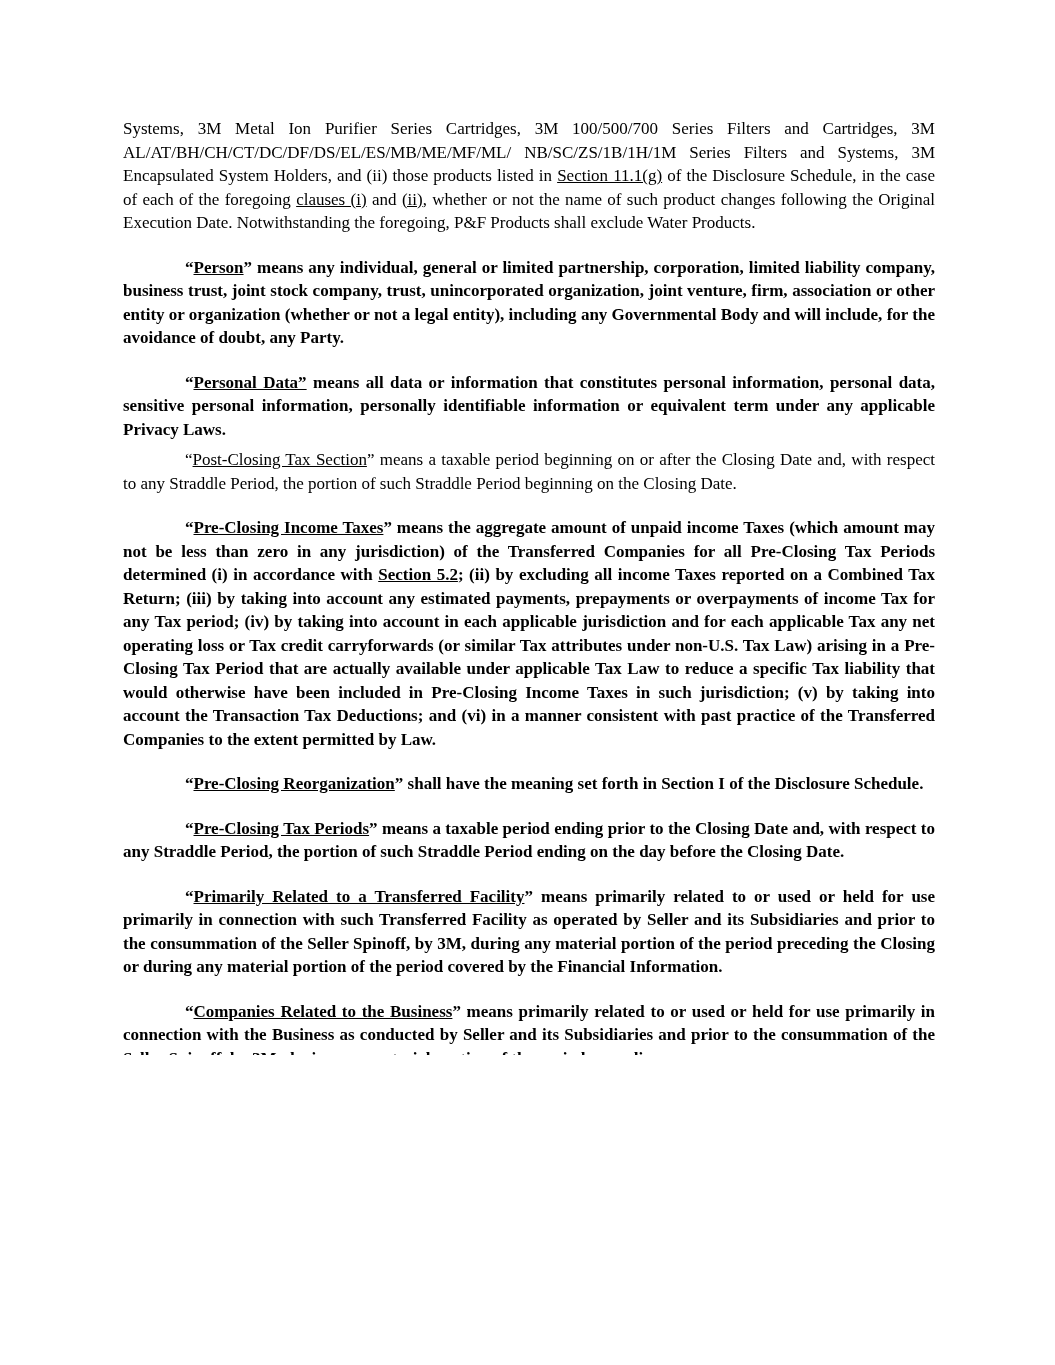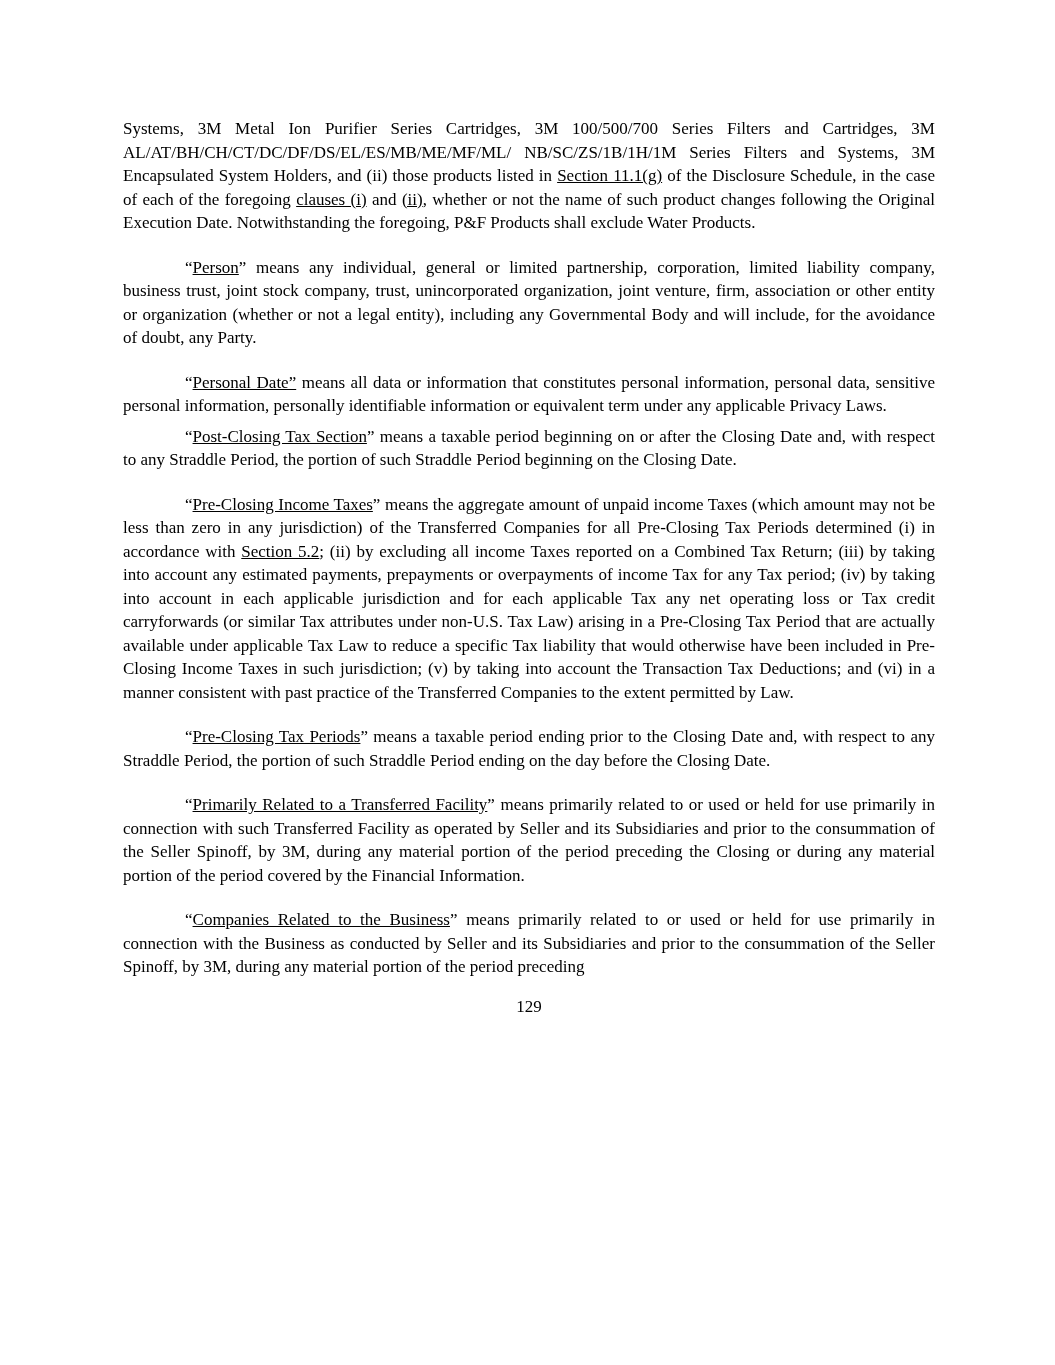--- a/index.html
+++ b/index.html
@@ -20,39 +20,40 @@
     position: absolute;
     left: 123px;
     top: 117px;
     width: 812px;
     text-align: justify;
     font-size: 17px;
     line-height: 23.5px;
   }
   .para { margin: 0; }
   .gap-none   { margin-top: 0; }
-  .gap-normal { margin-top: 21px; }
+  .gap-normal { margin-top: 21px; font-weight: bold; }
   .gap-small  { margin-top: 7px; }
   .indent { text-indent: 62px; }
   .u { text-decoration: underline; }
   .page-number {
     text-align: center;
     margin-top: 16px;
     text-indent: 0;
   }
 </style>
 </head>
 <body>
 
 <div class="page">
   <div class="content">
 
     <p class="para gap-none"><span>Systems, 3M Metal Ion Purifier Series Cartridges, 3M 100/500/700 Series Filters and Cartridges, 3M AL/AT/BH/CH/CT/DC/DF/DS/EL/ES/MB/ME/MF/ML/ NB/SC/ZS/1B/1H/1M Series Filters and Systems, 3M Encapsulated System Holders, and (ii) those products listed in </span><span class="u">Section 11.1(g)</span><span> of the Disclosure Schedule, in the case of each of the foregoing </span><span class="u">clauses (i)</span><span> and </span><span class="u">(ii)</span><span>, whether or not the name of such product changes following the Original Execution Date. Notwithstanding the foregoing, P&amp;F Products shall exclude Water Products.</span></p>
       <p class="para gap-normal indent"><span>“</span><span class="u">Person</span><span>” means any individual, general or limited partnership, corporation, limited liability company, business trust, joint stock company, trust, unincorporated organization, joint venture, firm, association or other entity or organization (whether or not a legal entity), including any Governmental Body and will include, for the avoidance of doubt, any Party.</span></p>
-      <p class="para gap-normal indent"><span>“</span><span class="u">Personal Date”</span><span> means all data or information that constitutes personal information, personal data, sensitive personal information, personally identifiable information or equivalent term under any applicable Privacy Laws.</span></p>
+      <p class="para gap-normal indent"><span>“</span><span class="u">Personal Data”</span><span> means all data or information that constitutes personal information, personal data, sensitive personal information, personally identifiable information or equivalent term under any applicable Privacy Laws.</span></p>
       <p class="para gap-small indent"><span>“</span><span class="u">Post-Closing Tax Section</span><span>” means a taxable period beginning on or after the Closing Date and, with respect to any Straddle Period, the portion of such Straddle Period beginning on the Closing Date.</span></p>
       <p class="para gap-normal indent"><span>“</span><span class="u">Pre-Closing Income Taxes</span><span>” means the aggregate amount of unpaid income Taxes (which amount may not be less than zero in any jurisdiction) of the Transferred Companies for all Pre-Closing Tax Periods determined (i) in accordance with </span><span class="u">Section 5.2</span><span>; (ii) by excluding all income Taxes reported on a Combined Tax Return; (iii) by taking into account any estimated payments, prepayments or overpayments of income Tax for any Tax period; (iv) by taking into account in each applicable jurisdiction and for each applicable Tax any net operating loss or Tax credit carryforwards (or similar Tax attributes under non-U.S. Tax Law) arising in a Pre-Closing Tax Period that are actually available under applicable Tax Law to reduce a specific Tax liability that would otherwise have been included in Pre-Closing Income Taxes in such jurisdiction; (v) by taking into account the Transaction Tax Deductions; and (vi) in a manner consistent with past practice of the Transferred Companies to the extent permitted by Law.</span></p>
+      <p class="para gap-normal indent"><span>“</span><span class="u">Pre-Closing Reorganization</span><span>” shall have the meaning set forth in Section I of the Disclosure Schedule.</span></p>
       <p class="para gap-normal indent"><span>“</span><span class="u">Pre-Closing Tax Periods</span><span>” means a taxable period ending prior to the Closing Date and, with respect to any Straddle Period, the portion of such Straddle Period ending on the day before the Closing Date.</span></p>
       <p class="para gap-normal indent"><span>“</span><span class="u">Primarily Related to a Transferred Facility</span><span>” means primarily related to or used or held for use primarily in connection with such Transferred Facility as operated by Seller and its Subsidiaries and prior to the consummation of the Seller Spinoff, by 3M, during any material portion of the period preceding the Closing or during any material portion of the period covered by the Financial Information.</span></p>
       <p class="para gap-normal indent"><span>“</span><span class="u">Companies Related to the Business</span><span>” means primarily related to or used or held for use primarily in connection with the Business as conducted by Seller and its Subsidiaries and prior to the consummation of the Seller Spinoff, by 3M, during any material portion of the period preceding</span></p>
       <div class="page-number">129</div>
   </div>
 </div>
 
 </body></html>

